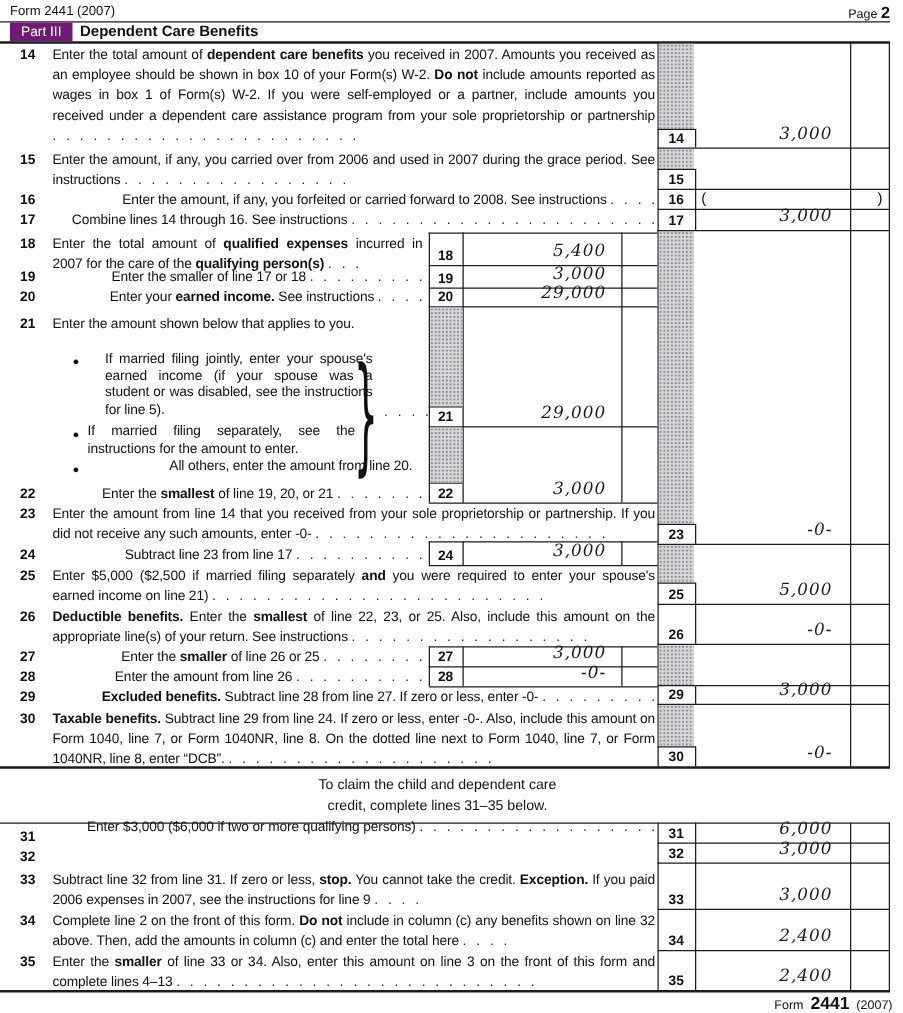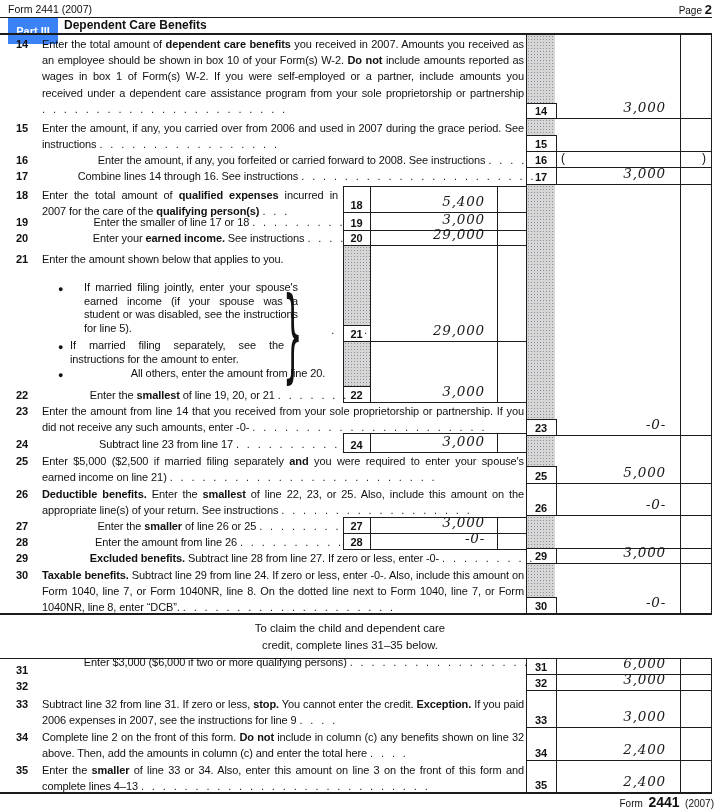--- a/index.html
+++ b/index.html
@@ -3,30 +3,30 @@
 <meta charset="utf-8">
 <style>
   html,body{margin:0;padding:0;background:#fff;}
   #page{position:relative;width:722px;height:810px;background:#fff;font-family:"Liberation Sans",sans-serif;color:#111;overflow:hidden;}
   .vl{position:absolute;width:1px;background:#1c1c1c;}
   .hl{position:absolute;height:1px;background:#1c1c1c;}
   .hl2{position:absolute;height:2px;background:#1c1c1c;}
   .sh{position:absolute;left:527px;width:28px;background-color:#d6d6d6;background-image:radial-gradient(#8f8f9b 0.8px,transparent 0.9px);background-size:3px 3px;}
   .ish{position:absolute;left:344px;width:26px;background-color:#d6d6d6;background-image:radial-gradient(#8f8f9b 0.8px,transparent 0.9px);background-size:3px 3px;}
   .tx{position:absolute;font-size:11px;line-height:16.2px;text-align:justify;overflow:hidden;letter-spacing:-0.1px;}
-  .nj{text-align:center;margin-left:28px;}
+  .nj{text-align:right;}
   .ln{position:absolute;font-weight:bold;font-size:11px;line-height:16.2px;}
   .nb{position:absolute;display:flex;align-items:flex-end;justify-content:center;font-weight:bold;font-size:11px;padding-bottom:1px;box-sizing:border-box;}
   .vv{position:absolute;display:flex;align-items:flex-end;justify-content:flex-end;font-family:"DejaVu Serif",serif;font-style:italic;font-size:13.5px;letter-spacing:0.8px;padding:0 14px 3px 0;box-sizing:border-box;color:#1a1a1a;}
   .vv.in{padding-right:12px;}
   .b{font-weight:bold;}
   .leader{word-spacing:5px;white-space:nowrap;color:#222;}
   .bullet{position:absolute;font-size:9px;}
   .blt{line-height:13.6px;}
-  #partbox{position:absolute;left:8px;top:18px;width:50px;height:26px;background:#3b82f6;color:#fff;font-weight:bold;font-size:11px;display:flex;align-items:center;justify-content:center;}
+  #partbox{position:absolute;left:8px;top:18px;width:50px;height:15px;background:#701a75;color:#fff;font-weight:normal;font-size:11px;display:flex;align-items:center;justify-content:center;}
   #parttitle{position:absolute;left:64px;top:18px;font-weight:bold;font-size:12px;}
   #hdrL{position:absolute;left:8px;top:3px;font-size:10.5px;}
   #hdrR{position:absolute;right:10px;top:2px;font-size:10px;}
   #hdrR .pg{font-weight:bold;font-size:13px;}
   #note{position:absolute;left:225px;top:620px;width:250px;text-align:center;font-size:11.3px;line-height:17px;}
   #footer{position:absolute;right:8px;top:794px;font-size:10px;}
   #footer .fn{font-weight:bold;font-size:14px;}
   #brace{position:absolute;left:283px;top:273px;font-size:34px;font-family:"DejaVu Sans",sans-serif;transform:scale(0.9,3.0);transform-origin:0 0;font-weight:400;}
   .pcell{position:absolute;display:flex;align-items:flex-end;justify-content:space-between;font-size:12px;padding:0 6px 2px 5px;box-sizing:border-box;}
 </style>
@@ -156,21 +156,21 @@
   <div class="tx nj" style="left:42px;top:387px;width:296px;height:17px"><span><span>Enter the </span><span class="b">smallest</span><span> of line 19, 20, or 21 </span></span><span class="leader">. . . . . . .</span></div>
   <div class="tx" style="left:42px;top:403px;width:482px;height:33px"><span><span>Enter the amount from line 14 that you received from your sole proprietorship or partnership. If you did not receive any such amounts, enter -0- </span></span><span class="leader">. . . . . . . . . . . . . . . . . . . . . .</span></div>
   <div class="tx nj" style="left:42px;top:436px;width:296px;height:17px"><span><span>Subtract line 23 from line 17 </span></span><span class="leader">. . . . . . . . . .</span></div>
   <div class="tx" style="left:42px;top:453px;width:482px;height:33px"><span><span>Enter $5,000 ($2,500 if married filing separately </span><span class="b">and</span><span> you were required to enter your spouse's earned income on line 21) </span></span><span class="leader">. . . . . . . . . . . . . . . . . . . . . . . . .</span></div>
   <div class="tx" style="left:42px;top:486px;width:482px;height:33px"><span><span class="b">Deductible benefits.</span><span> Enter the </span><span class="b">smallest</span><span> of line 22, 23, or 25. Also, include this amount on the appropriate line(s) of your return. See instructions </span></span><span class="leader">. . . . . . . . . . . . . . . . . .</span></div>
   <div class="tx nj" style="left:42px;top:518px;width:296px;height:17px"><span><span>Enter the </span><span class="b">smaller</span><span> of line 26 or 25 </span></span><span class="leader">. . . . . . . .</span></div>
   <div class="tx nj" style="left:42px;top:534px;width:296px;height:17px"><span><span>Enter the amount from line 26 </span></span><span class="leader">. . . . . . . . . .</span></div>
   <div class="tx nj" style="left:42px;top:550px;width:482px;height:17px"><span><span class="b">Excluded benefits.</span><span> Subtract line 28 from line 27. If zero or less, enter -0- </span></span><span class="leader">. . . . . . . . .</span></div>
   <div class="tx" style="left:42px;top:567px;width:482px;height:50px"><span><span class="b">Taxable benefits.</span><span> Subtract line 29 from line 24. If zero or less, enter -0-. Also, include this amount on Form 1040, line 7, or Form 1040NR, line 8. On the dotted line next to Form 1040, line 7, or Form 1040NR, line 8, enter “DCB”. </span></span><span class="leader">. . . . . . . . . . . . . . . . . . . .</span></div>
   <div class="tx nj" style="left:42px;top:654px;width:482px;height:17px"><span><span>Enter $3,000 ($6,000 if two or more qualifying persons) </span></span><span class="leader">. . . . . . . . . . . . . . . . . .</span></div>
-  <div class="tx" style="left:42px;top:696px;width:482px;height:33px"><span><span>Subtract line 32 from line 31. If zero or less, </span><span class="b">stop.</span><span> You cannot enter the credit. </span><span class="b">Exception.</span><span> If you paid 2006 expenses in 2007, see the instructions for line 9 </span></span><span class="leader">. . . .</span></div>
+  <div class="tx" style="left:42px;top:696px;width:482px;height:33px"><span><span>Subtract line 32 from line 31. If zero or less, </span><span class="b">stop.</span><span> You cannot take the credit. </span><span class="b">Exception.</span><span> If you paid 2006 expenses in 2007, see the instructions for line 9 </span></span><span class="leader">. . . .</span></div>
   <div class="tx" style="left:42px;top:729px;width:482px;height:33px"><span><span>Complete line 2 on the front of this form. </span><span class="b">Do not</span><span> include in column (c) any benefits shown on line 32 above. Then, add the amounts in column (c) and enter the total here </span></span><span class="leader">. . . .</span></div>
   <div class="tx" style="left:42px;top:762px;width:482px;height:33px"><span><span>Enter the </span><span class="b">smaller</span><span> of line 33 or 34. Also, enter this amount on line 3 on the front of this form and complete lines 4–13 </span></span><span class="leader">. . . . . . . . . . . . . . . . . . . . . . . . . . .</span></div>
 
   <div id="note">
     <div>To claim the child and dependent care</div>
     <div>credit, complete lines 31–35 below.</div>
   </div>
 
   <div class="nb" style="left:526px;top:103px;width:30px;height:15px">14</div>
   <div class="nb" style="left:526px;top:135px;width:30px;height:16px">15</div>

